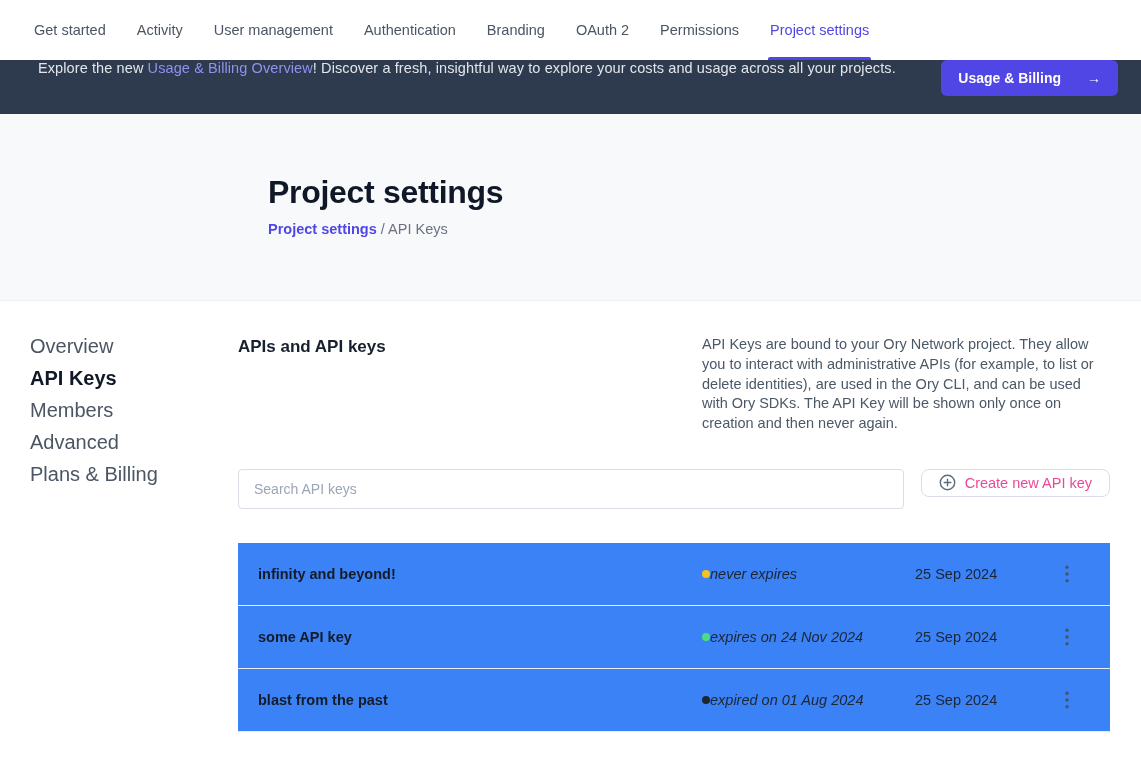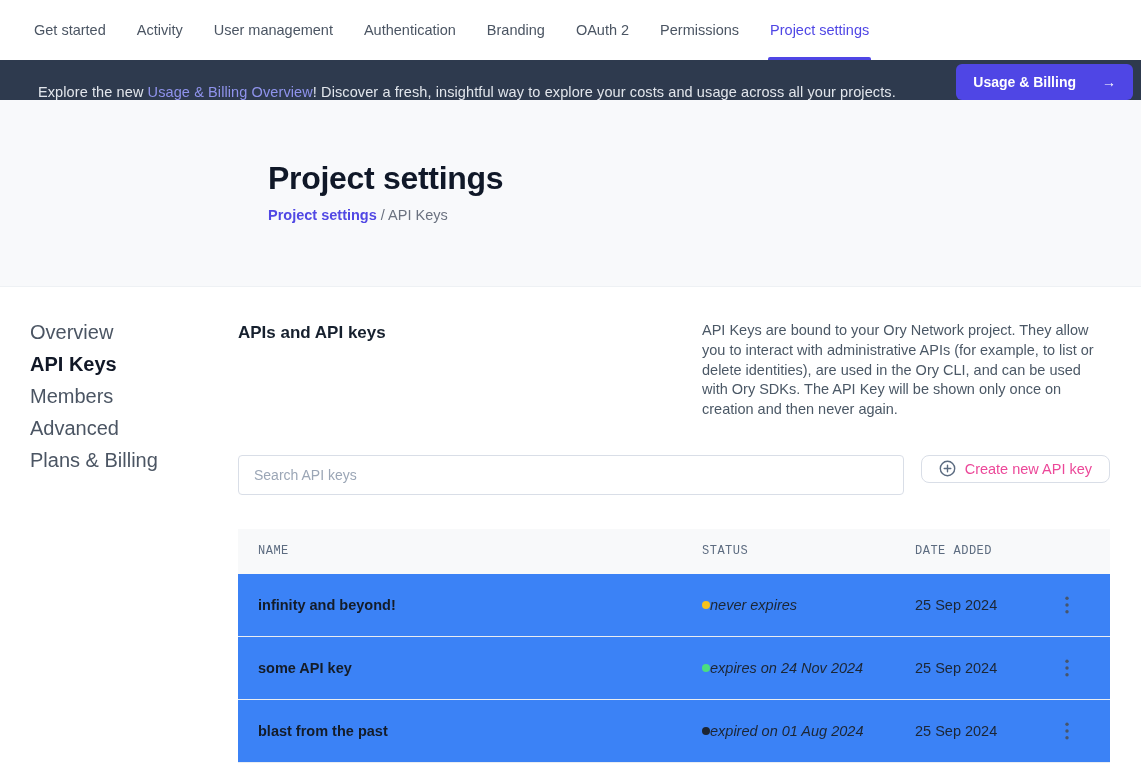--- a/index.html
+++ b/index.html
@@ -34,25 +34,25 @@
     content: "";
     position: absolute;
     left: -2px; right: -2px; bottom: 0;
     height: 3px;
     background: #4f46e5;
     border-radius: 2px 2px 0 0;
   }
 
   
   .banner {
-    height: 40px;
+    height: 54px;
     background: #2e3a4e;
     display: flex;
-    align-items: flex-end;
-    padding: 0 8px 0 38px;
+    align-items: flex-start;
+    padding: 0 23px 0 38px;
   }
   .banner-text {
     flex: 1;
     font-size: 14.5px;
     color: #e2e6ec;
     letter-spacing: 0.1px;
   }
   .banner-text a {
     color: #8f93ec;
     text-decoration: none;
@@ -281,26 +281,20 @@
           <svg width="17" height="17" viewBox="0 0 17 17" fill="none">
             <circle cx="8.5" cy="8.5" r="7.2" stroke="#5b6b80" stroke-width="1.4"></circle>
             <path d="M8.5 5.2v6.6M5.2 8.5h6.6" stroke="#5b6b80" stroke-width="1.4" stroke-linecap="round"></path>
           </svg>
         </span>
         <span>Create new API key</span>
       </button>
     </div>
 
     <div class="table">
-      <div class="trow thead">
-        <div class="cell">NAME</div>
-        <div class="cell">STATUS</div>
-        <div class="cell">DATE ADDED</div>
-        <div class="cell"></div>
-      </div>
 
       <div class="trow tbody-row">
         <div class="cell cell-name">infinity and beyond!</div>
         <div class="cell cell-status">
           <span class="status-dot" style="background: rgb(246, 194, 30);"></span>
           <span>never expires</span>
         </div>
         <div class="cell cell-date">25 Sep 2024</div>
         <div class="cell cell-actions">
           <button class="kebab">

